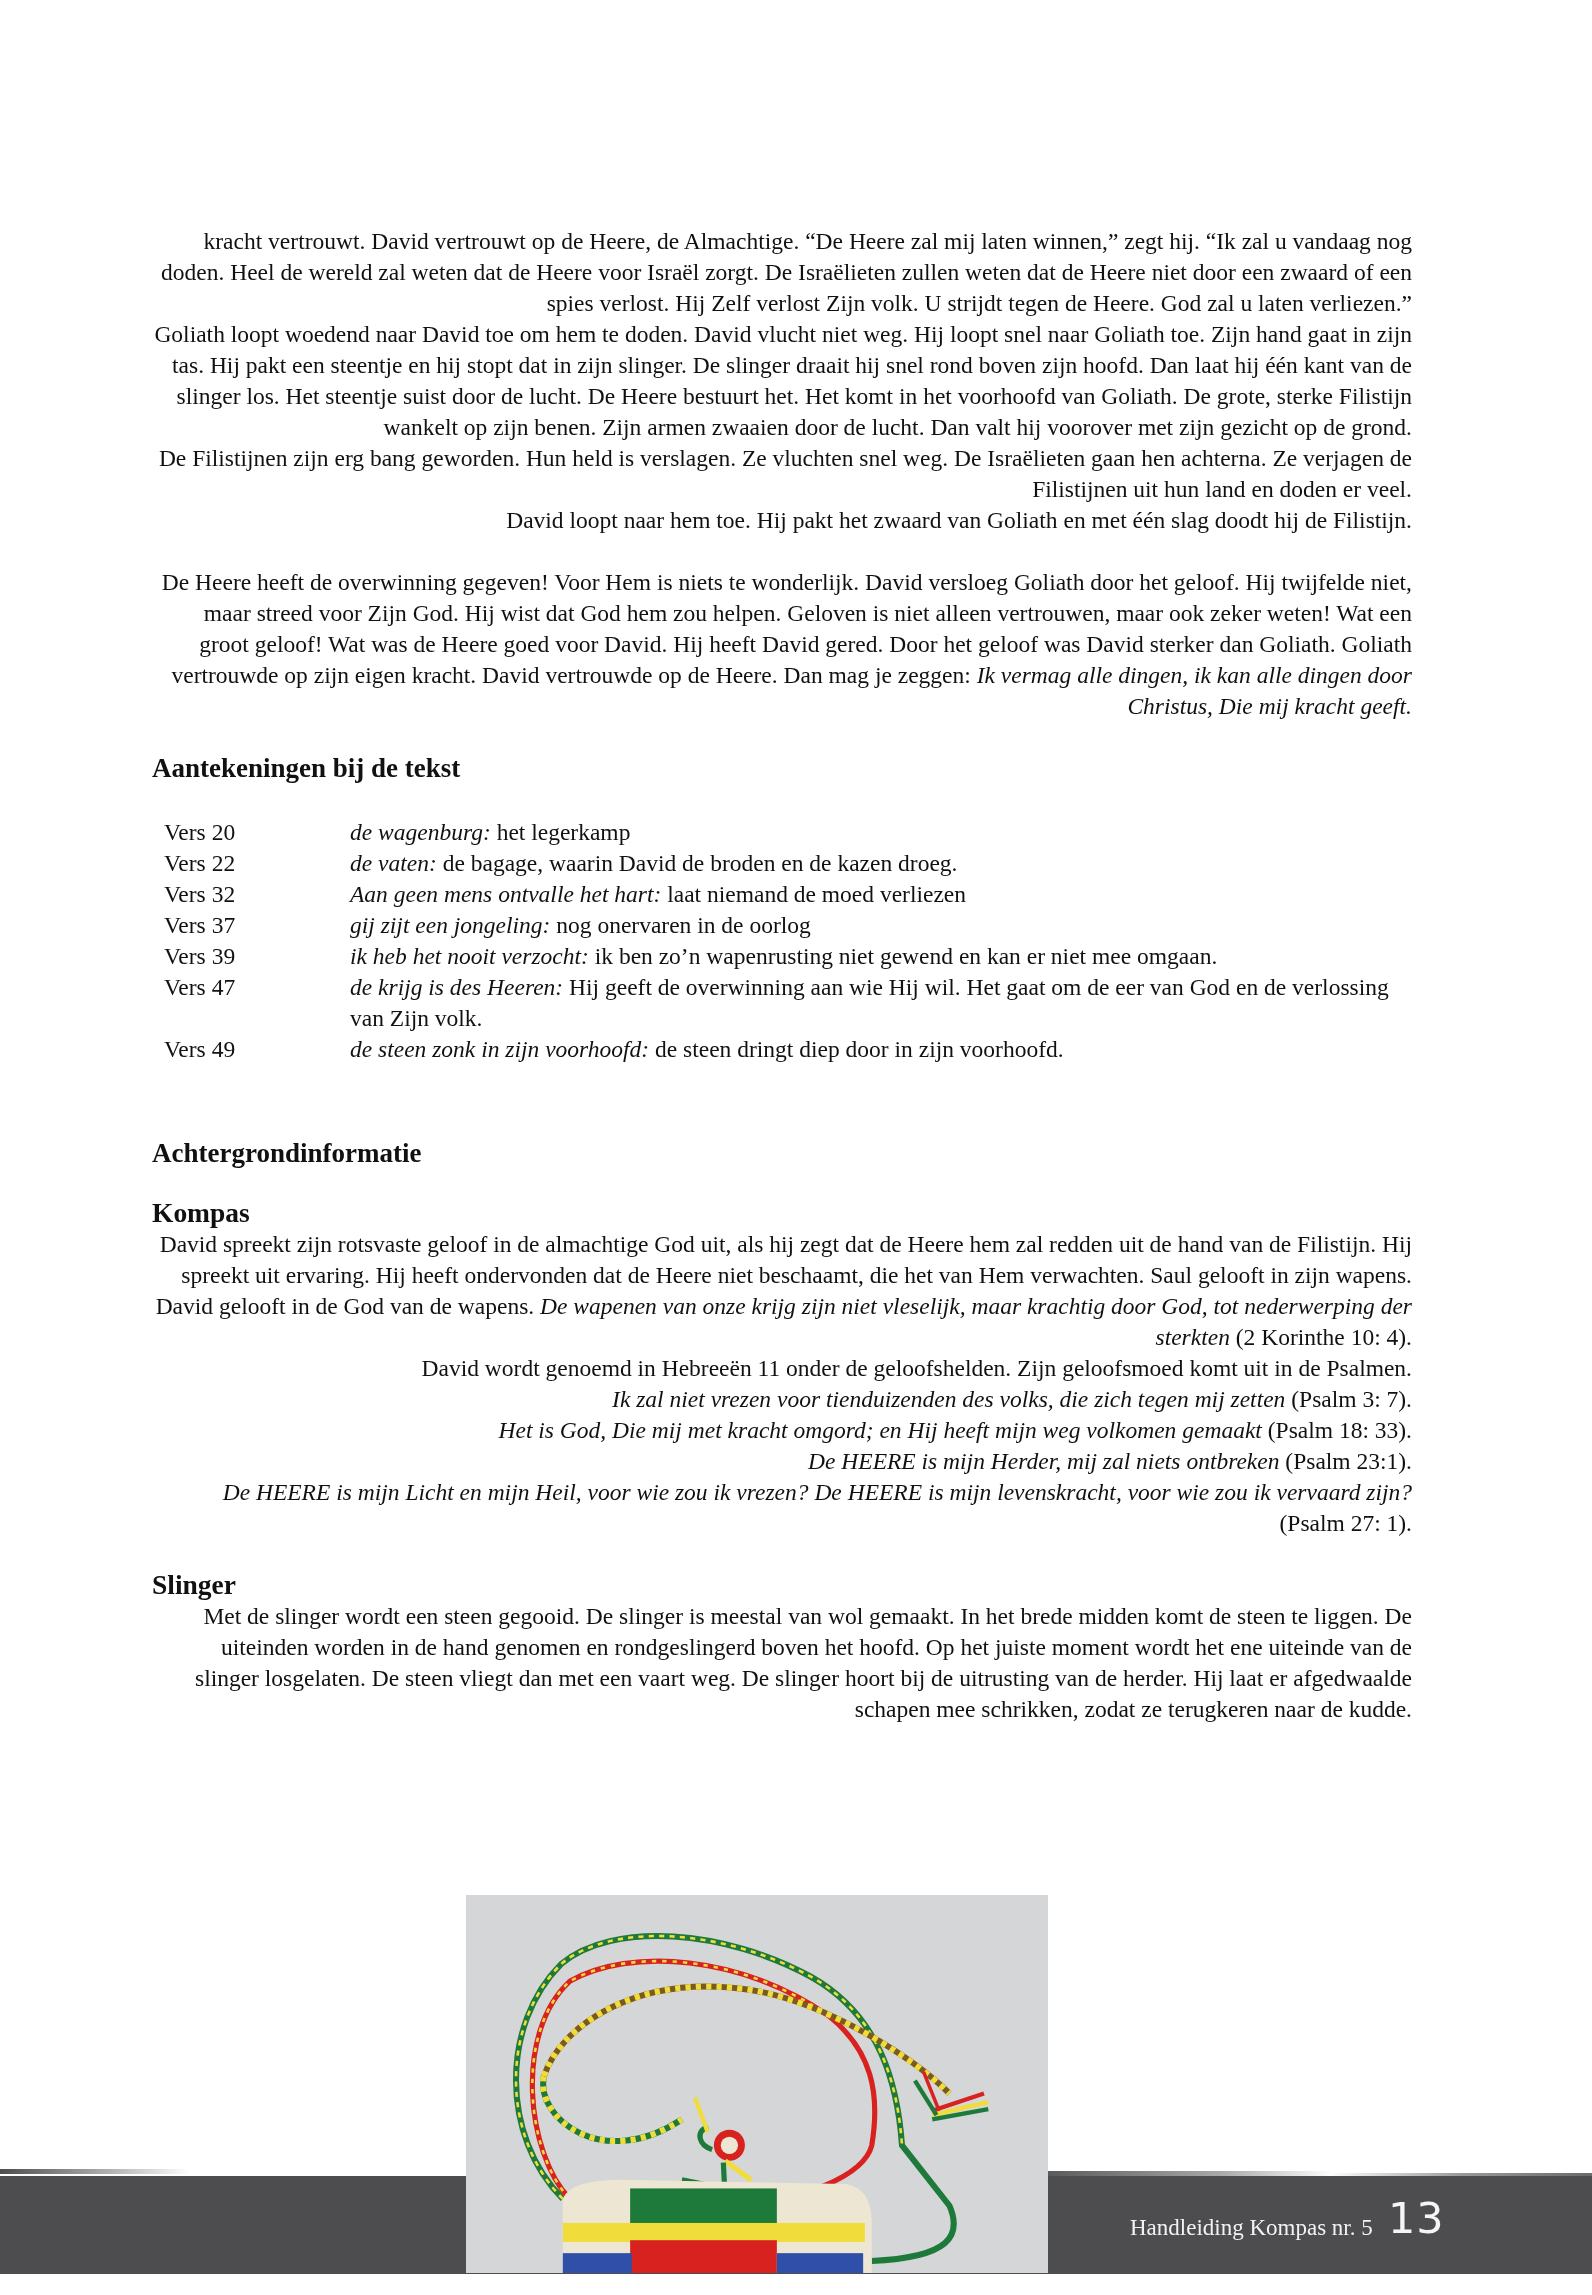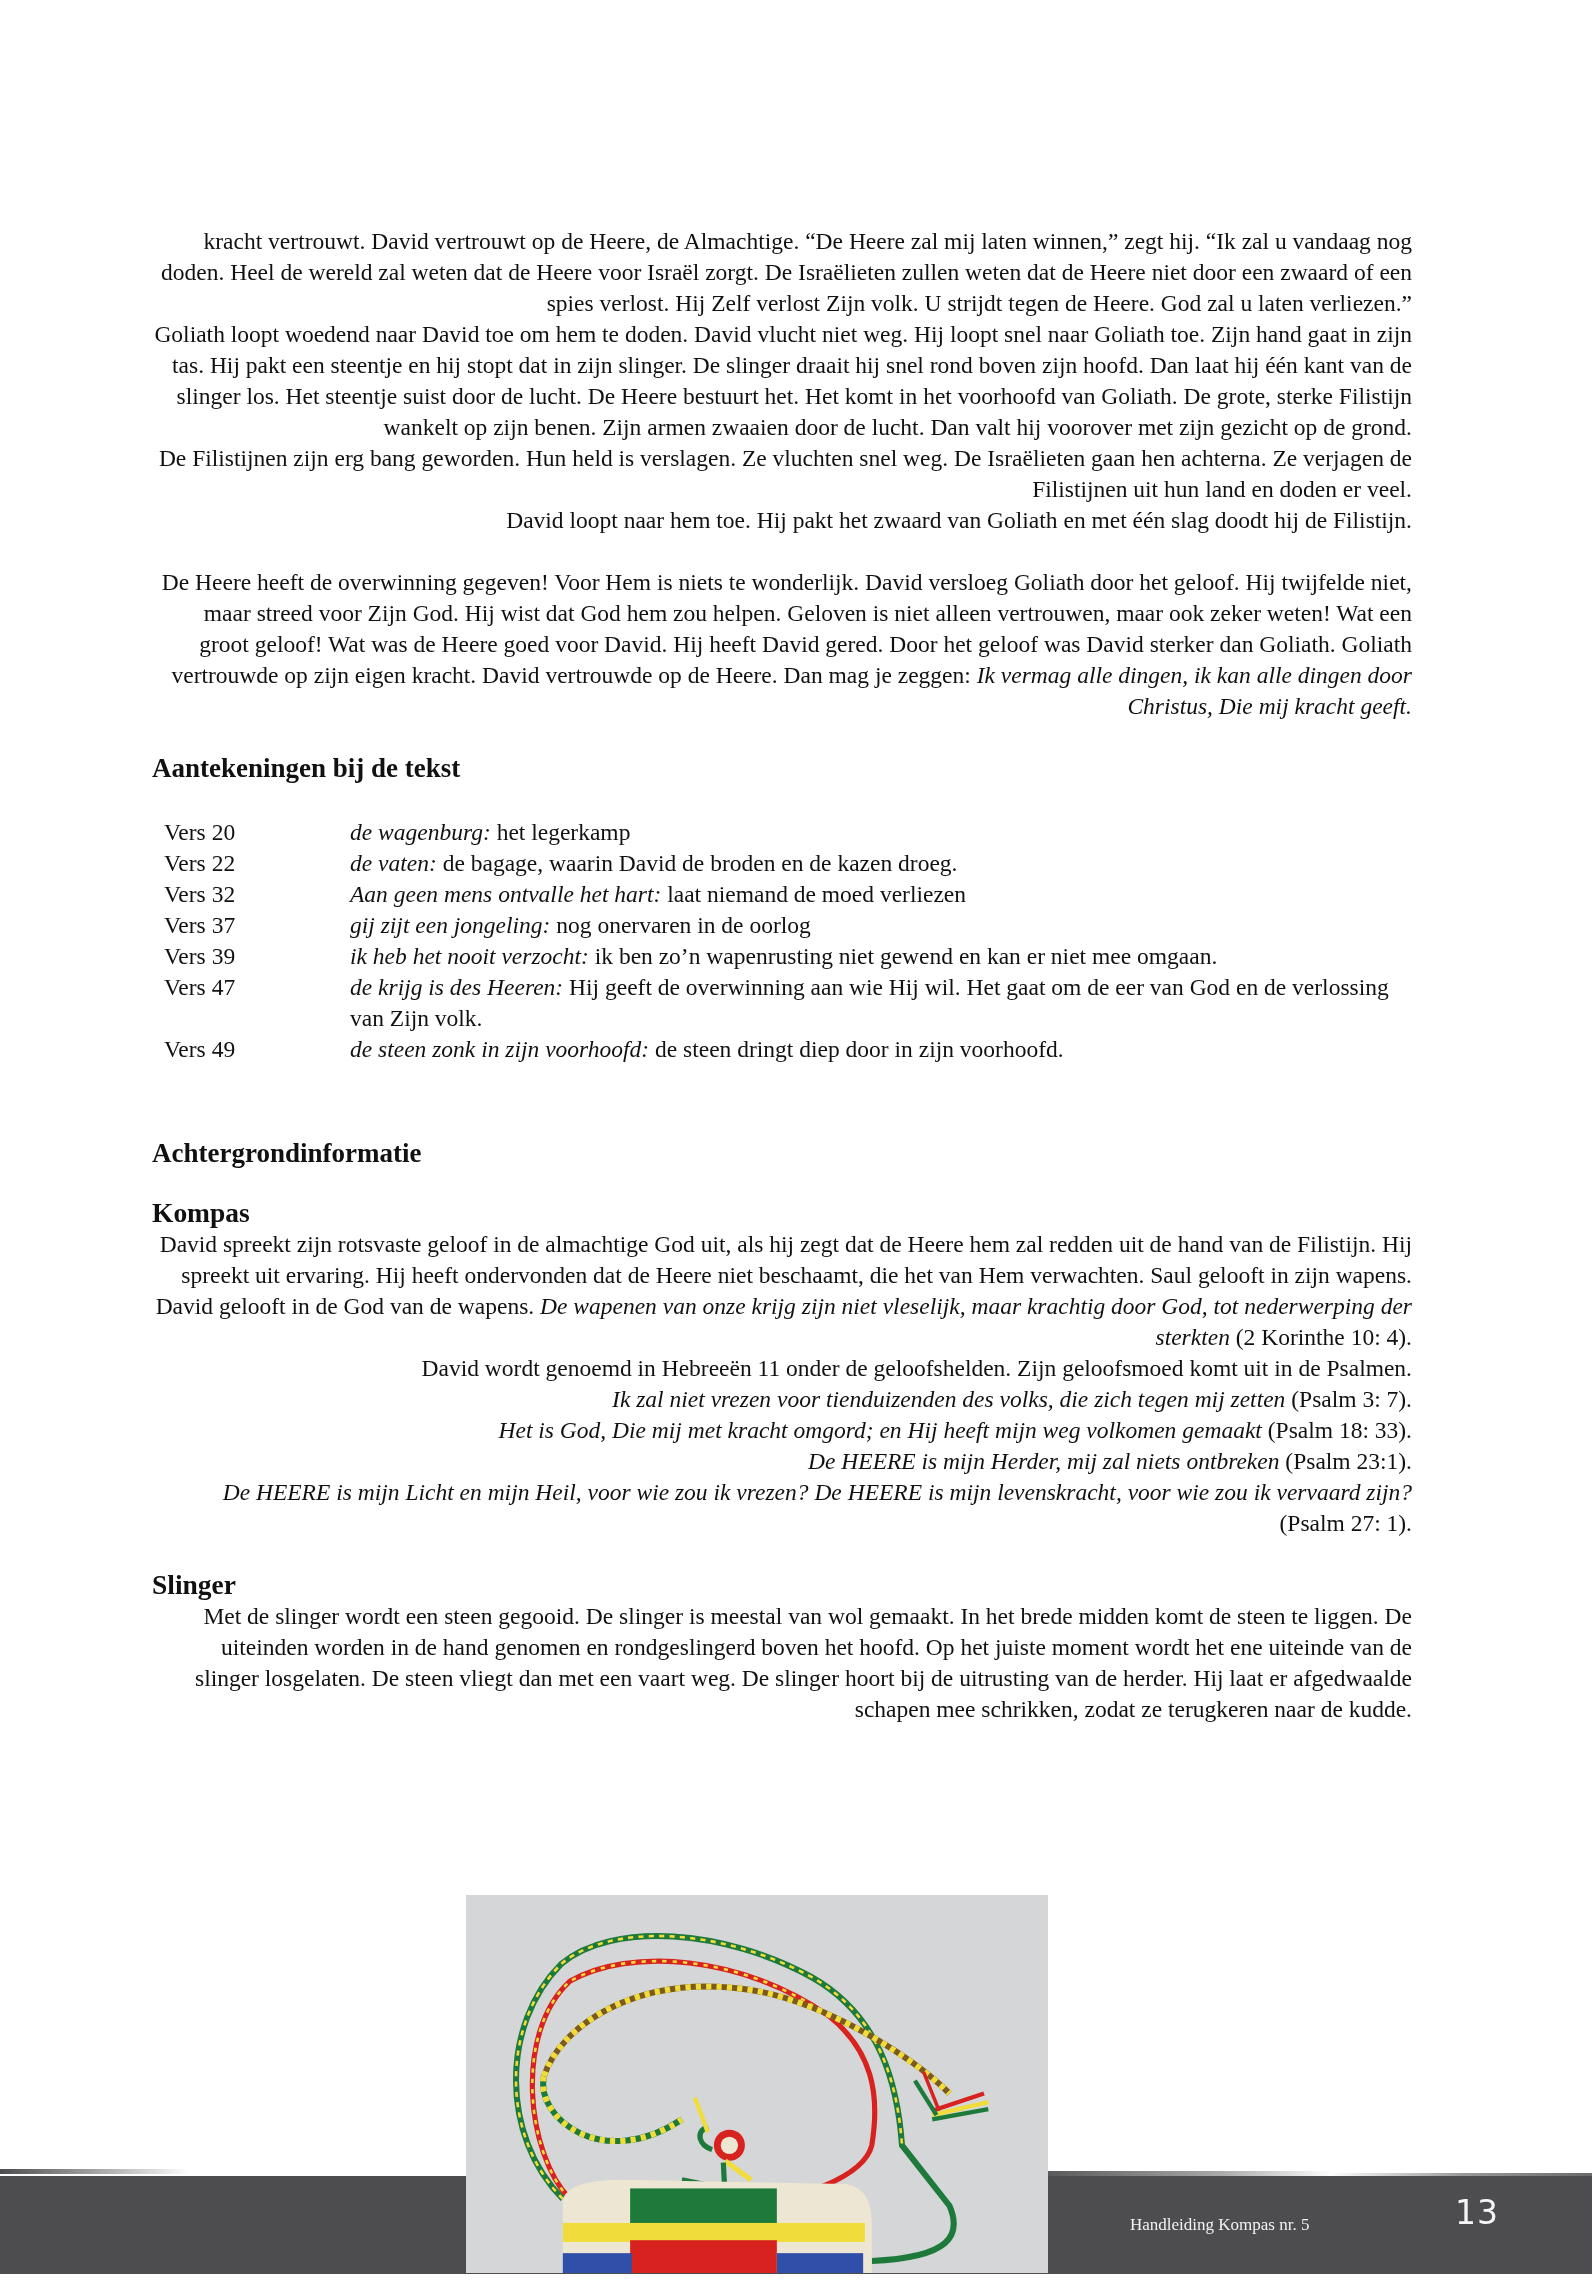--- a/index.html
+++ b/index.html
@@ -101,31 +101,31 @@
       top: 2173px;
       left: 1329px;
       width: 263px;
       background: linear-gradient(90deg, #ffffff 0%, #9a9a9b 50%, #6a6a6c 100%);
     }
     .footer-title {
       position: absolute;
       left: 1130px;
       top: 2215px;
       font-family: "Liberation Serif", "DejaVu Serif", serif;
-      font-size: 17px;
+      font-size: 23px;
       color: #f2f2f2;
       white-space: nowrap;
       z-index: 3;
     }
     .page-number {
       position: absolute;
-      left: 1455px;
+      left: 1388px;
       top: 2193px;
       font-family: "DejaVu Sans", "Liberation Sans", sans-serif;
-      font-size: 33px;
+      font-size: 43px;
       color: #f5f5f5;
       letter-spacing: 0.9px;
       z-index: 3;
     }
   </style>
 </head>
 <body>
 
 <main class="page-content">
 

